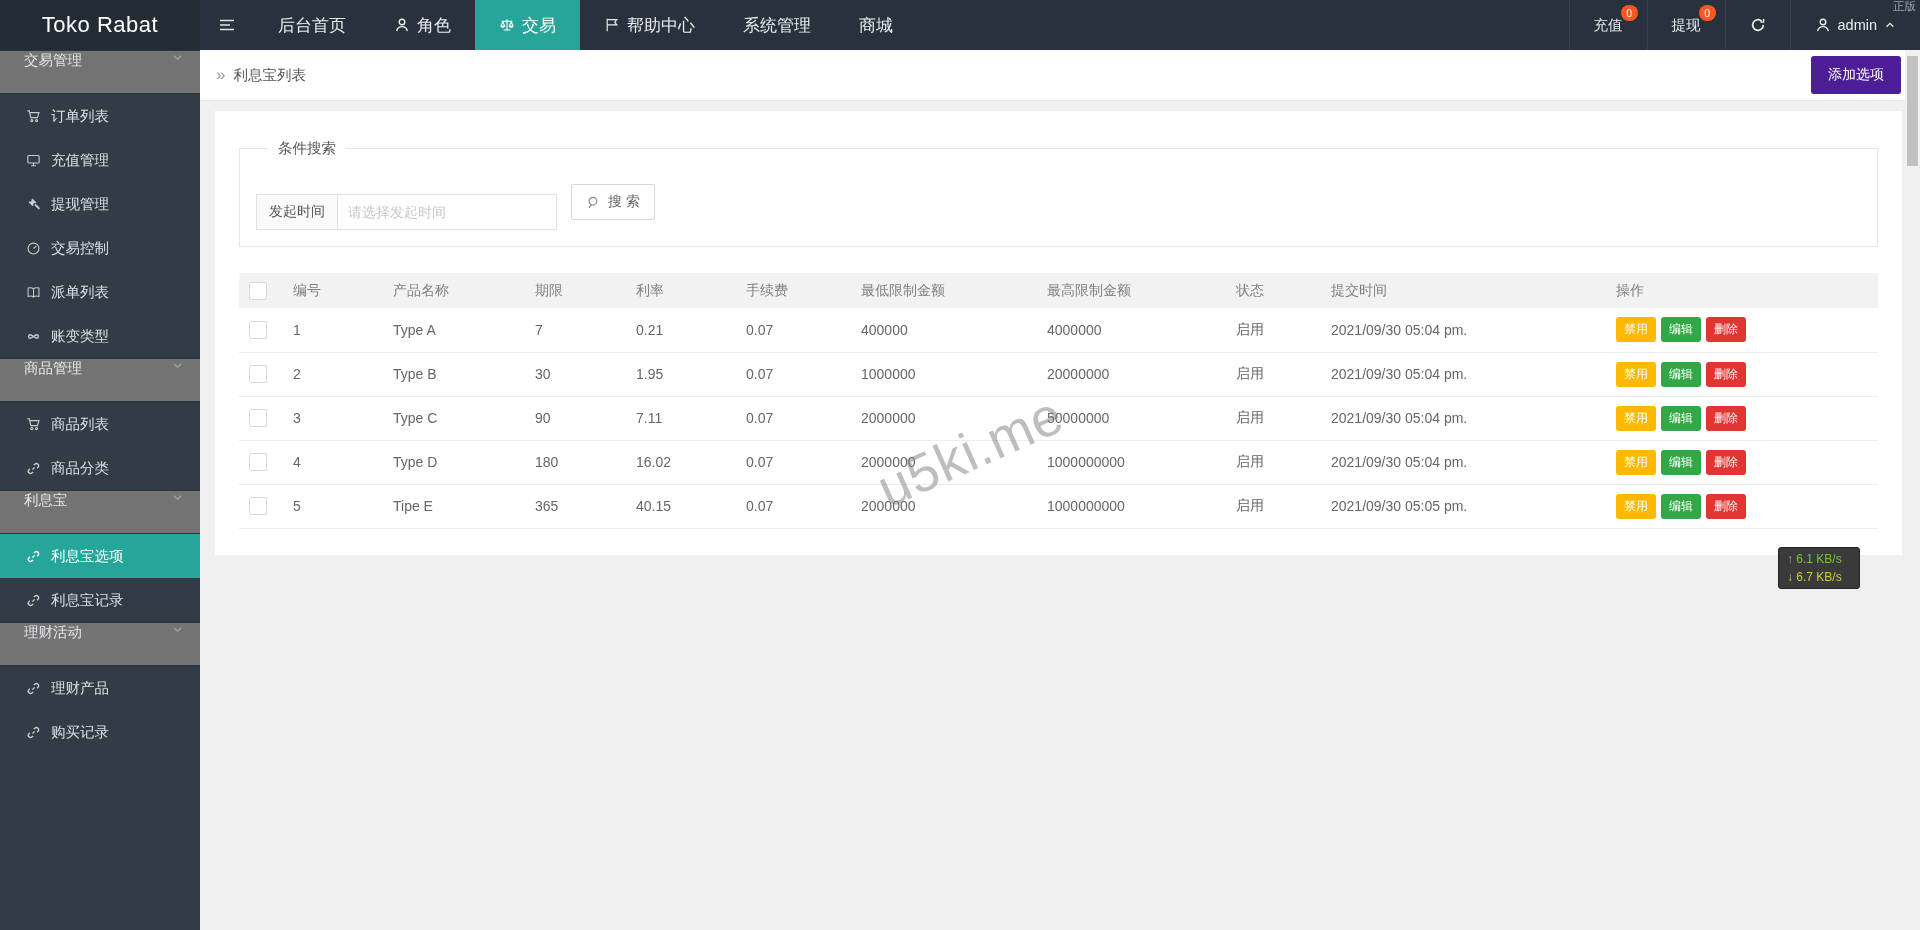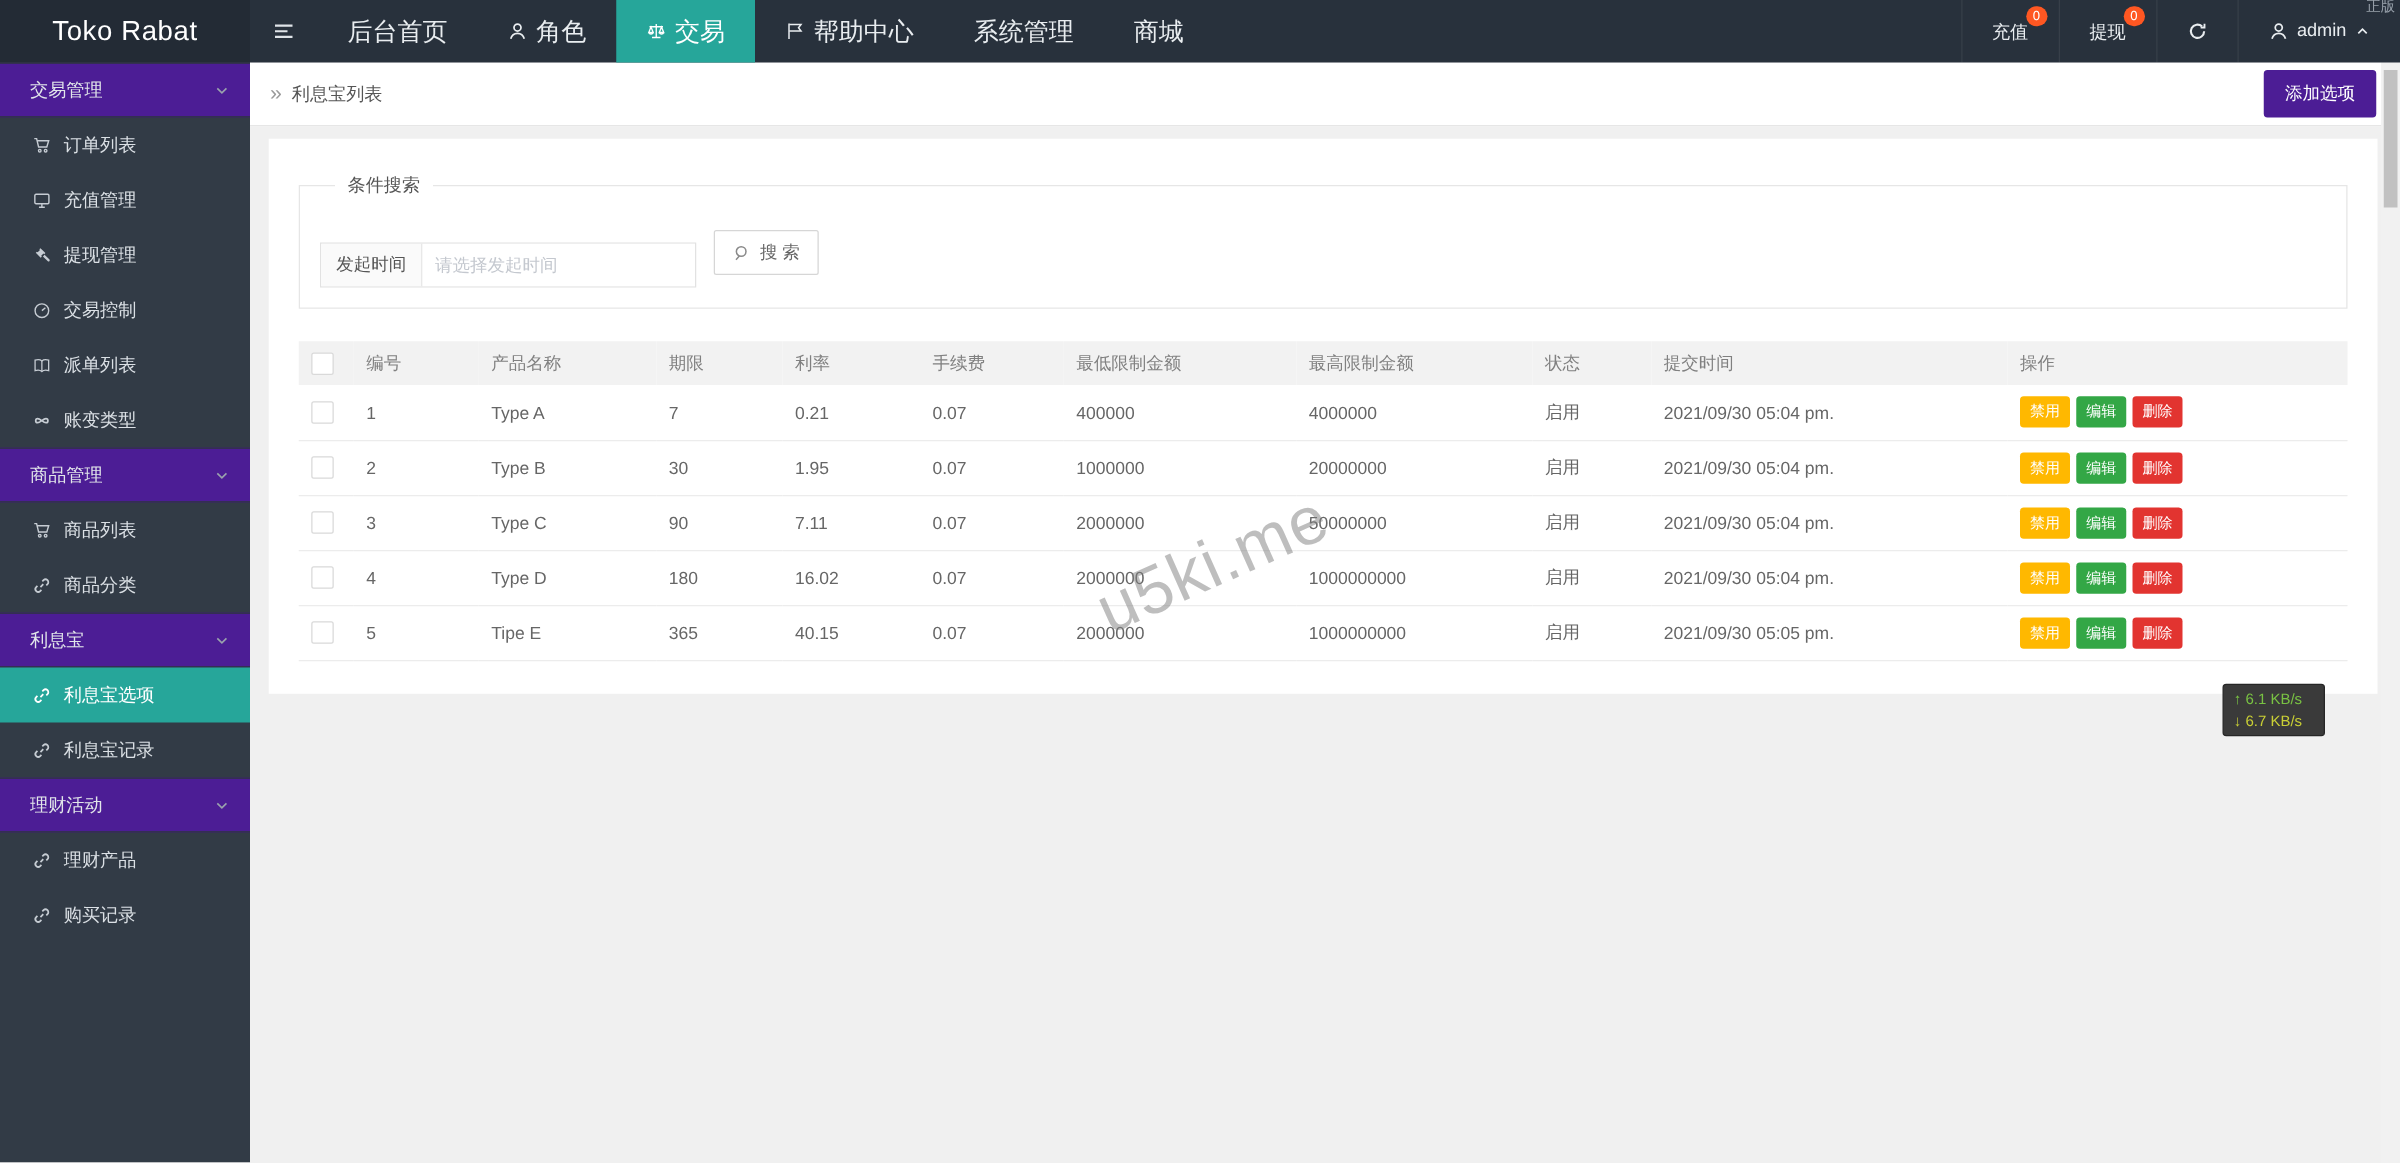--- a/index.html
+++ b/index.html
@@ -12,32 +12,32 @@
   .icon svg { width: 100%; height: 100%; }
 
   
   .topbar { position: absolute; top:0; left:0; right:0; height:50px; background:#28313c;
             display:flex; align-items:stretch; color:#e9edf0; z-index:10; }
   .brand { width:200px; background:#232b35; color:#fff; font-size:22px; font-weight:400;
            display:flex; align-items:center; justify-content:center; letter-spacing:.5px; cursor:pointer; }
   .hamburger { width:54px; display:flex; align-items:center; justify-content:center; cursor:pointer; color:#dfe4e8; }
   .hamburger .icon{ width:18px; height:16px; }
   .nav-left { display:flex; align-items:stretch; }
-  .nav-item { display:flex; align-items:center; gap:7px; padding:0 24px; font-size:20px; cursor:pointer; color:#e9edf0; }
+  .nav-item { display:flex; align-items:center; gap:7px; padding:0 24px; font-size:17px; cursor:pointer; color:#e9edf0; }
   .nav-item.active { background:#26a69a; color:#fff; }
   .nav-right { margin-left:auto; display:flex; align-items:stretch; }
   .nav-action { position:relative; display:flex; align-items:center; gap:7px; padding:0 24px;
                 border-left:1px solid rgba(255,255,255,.07); font-size:14.5px; cursor:pointer; }
   .badge { position:absolute; top:5px; right:9px; background:#ff5722; color:#fff; font-size:10.5px;
            line-height:1; padding:2.5px 5.5px; border-radius:9px; }
   .genuine { position:absolute; top:0; right:4px; font-size:11.5px; color:#98a1ab; line-height:13px; }
 
   
   .sidebar { position:absolute; top:50px; left:0; bottom:0; width:200px; background:#323b46; z-index:5; }
-  .side-header { height:44px; background:#4c1d95; color:#e2e6ea; display:flex; align-items:center;
+  .side-header { height:44px; background:#737373; color:#e2e6ea; display:flex; 
                  padding:0 16px 0 24px; font-size:14.5px; cursor:pointer;
                  border-top:1px solid #2c343e; border-bottom:1px solid #2c343e; }
   .side-header .chev { margin-left:auto; color:#9aa3ad; width:13px; height:13px; }
   .side-item { height:44px; display:flex; align-items:center; gap:10px; padding:0 12px 0 26px;
                color:#dbe0e5; font-size:14.5px; cursor:pointer; }
   .side-item .icon { color:#c6ccd3; width:15px; height:15px; }
   .side-item.active { background:#26a69a; color:#fff;font-family:Liberation Serif, serif; }
   .side-item.active .icon { color:#fff; }
 
   

